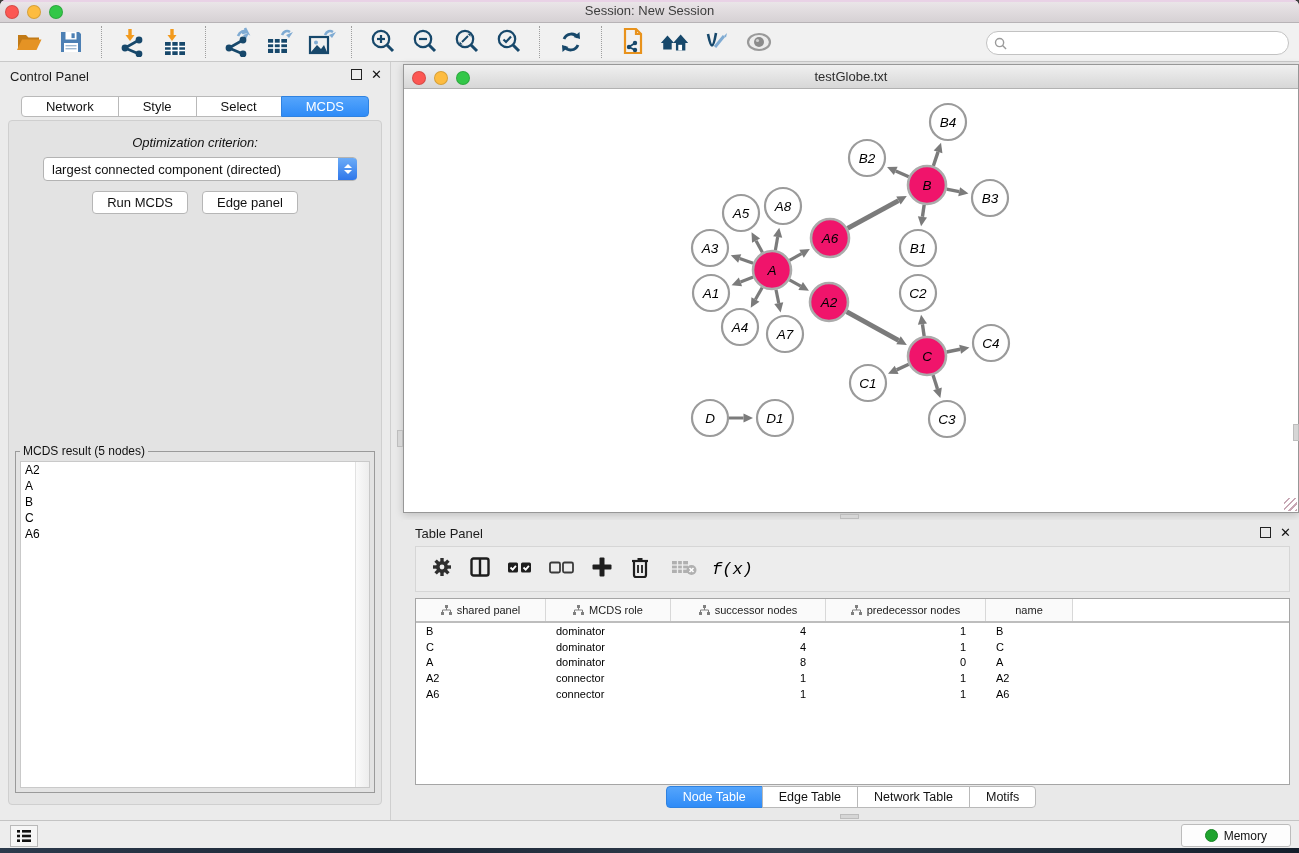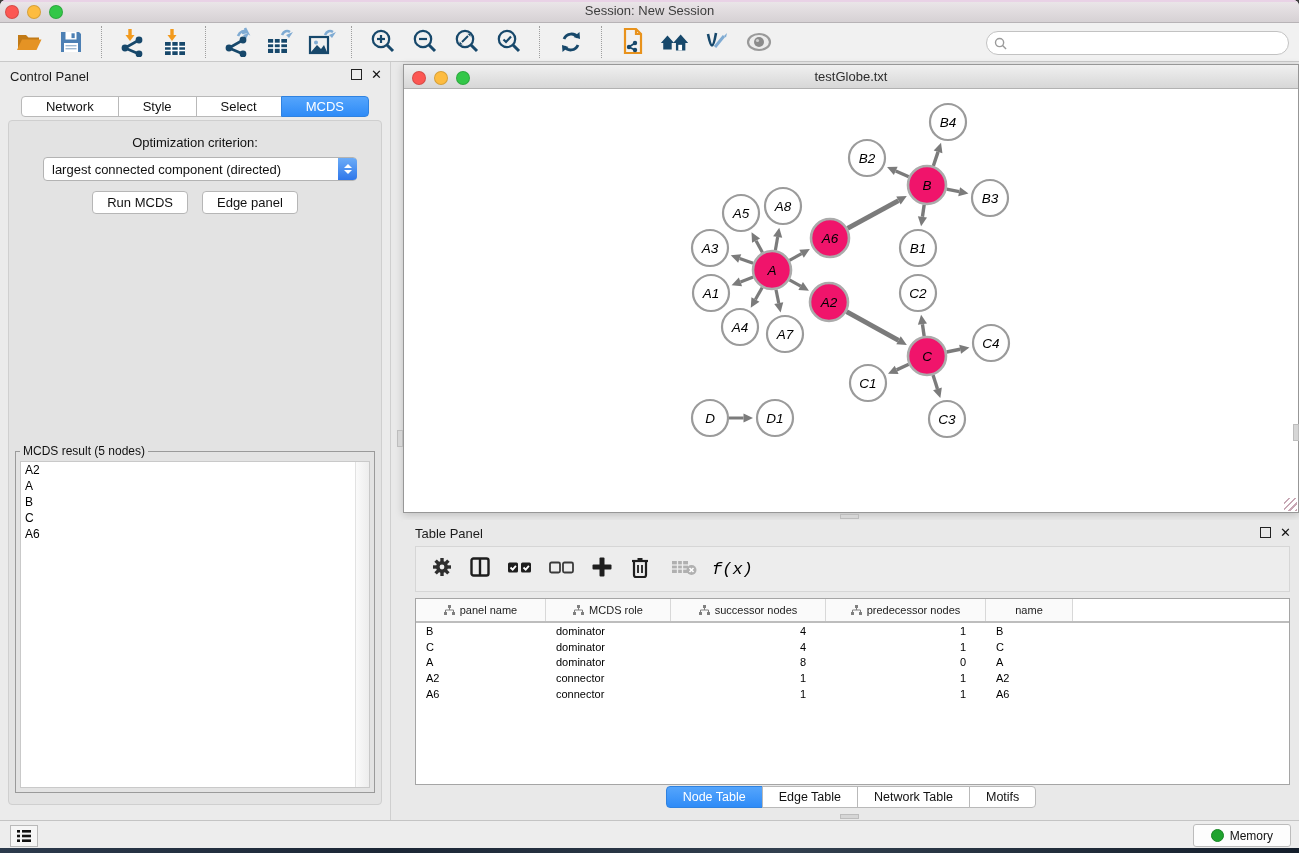--- a/index.html
+++ b/index.html
@@ -32,21 +32,21 @@
   .close-ico{font-size:13px;font-weight:bold;color:#111;line-height:9px;}
 
   .tabs-row{position:absolute;left:0;top:34px;width:100%;display:flex;justify-content:center;}
   .tab{padding:2px 24px;font-size:13px;background:#fff;border:1px solid #b9b9b9;margin-left:-1px;color:#111;cursor:pointer;}
   .tab:first-child{border-radius:4px 0 0 4px;margin-left:0;}
   .tab:last-child{border-radius:0 4px 4px 0;}
   .tab.sel{background:linear-gradient(#55a5fc,#2e8bf7);border-color:#2f82e0;color:#fff;}
 
   .cp-body{position:absolute;left:8px;right:8px;top:58px;bottom:15px;background:#e3e3e3;
     border:1px solid #cfcfcf;border-radius:4px;}
-  .crit-label{position:absolute;left:0;right:0;top:14px;text-align:center;font-size:13px;color:#111;}
+  .crit-label{position:absolute;left:0;right:0;top:14px;text-align:center;font-size:13px;color:#111;font-style:italic;}
   .dropdown{position:absolute;left:34px;top:36px;width:312px;height:22px;background:#fff;border:1px solid #b3b3b3;
     border-radius:4px;display:flex;align-items:center;cursor:pointer;}
   .dropdown .dval{flex:1;font-size:13px;padding-left:8px;color:#111;white-space:nowrap;}
   .stepper{width:19px;height:22px;margin-right:-1px;border-radius:0 4px 4px 0;
     background:linear-gradient(#6cacf7,#2f77ea);display:flex;flex-direction:column;align-items:center;justify-content:center;gap:2px;}
   .arr-up{width:0;height:0;border-left:4px solid transparent;border-right:4px solid transparent;border-bottom:4px solid #fff;}
   .arr-dn{width:0;height:0;border-left:4px solid transparent;border-right:4px solid transparent;border-top:4px solid #fff;}
   .btn-row{position:absolute;left:0;right:0;top:70px;display:flex;justify-content:center;gap:14px;}
   .pushbtn{background:#fff;border:1px solid #b6b6b6;border-radius:4px;font-size:13px;padding:3px 14px;color:#111;cursor:pointer;}
 
@@ -79,21 +79,21 @@
   .tbl-row{display:flex;height:15.7px;align-items:center;}
   .tbl-cell{font-size:11px;color:#000;box-sizing:border-box;white-space:nowrap;overflow:hidden;}
   .tp-tabs{position:absolute;left:0;right:0;top:266px;display:flex;justify-content:center;}
   .tp-tabs .tab{font-size:12.5px;padding:3px 16px;}
 
   
   .statusbar{position:absolute;left:0;top:820px;width:1299px;height:28px;background:#ededed;border-top:1px solid #c4c4c4;}
   .list-btn{position:absolute;left:10px;top:4px;width:26px;height:20px;background:#f6f6f6;border:1px solid #b9b9b9;
     display:flex;align-items:center;justify-content:center;cursor:pointer;}
   .memory-btn{position:absolute;right:8px;top:3px;height:21px;background:#fdfdfd;border:1px solid #bcbcbc;border-radius:3px;
-    display:flex;align-items:center;gap:6px;padding:0 17px;font-size:12px;color:#111;cursor:pointer;}
+    display:flex;align-items:center;gap:6px;padding:0 23px;font-size:12px;color:#111;cursor:pointer;}
   .mem-dot{width:11px;height:11px;border-radius:50%;background:#1fa32e;border:1px solid #188624;}
   .desktop-strip{position:absolute;left:0;top:848px;width:1299px;height:5px;
     background:linear-gradient(90deg,#2c3a4c,#1b2635 30%,#32404f 60%,#141e2b);}
 
   .splitter{position:absolute;background:#d6d6d6;border:1px solid #bdbdbd;box-sizing:border-box;}
 </style>
 </head>
 <body>
 
 <div class="app">
@@ -490,21 +490,21 @@
 
     <div class="tbl">
       <div class="tbl-head" id="tbl-head">
           <div class="tbl-hcell" style="width: 130px;">
             <svg width="11" height="11" viewBox="0 0 11 11">
               <rect x="4" y="0" width="3" height="3" fill="#7f7f7f"></rect>
               <rect x="0" y="7" width="3" height="3" fill="#7f7f7f"></rect>
               <rect x="8" y="7" width="3" height="3" fill="#7f7f7f"></rect>
               <path d="M5.5 3 v2 M1.5 7 v-2 h8 v2" stroke="#7f7f7f" fill="none" stroke-width="1"></path>
             </svg>
-            <span>panel name</span>
+            <span>shared panel</span>
           </div>
           <div class="tbl-hcell" style="width: 125px;">
             <svg width="11" height="11" viewBox="0 0 11 11">
               <rect x="4" y="0" width="3" height="3" fill="#7f7f7f"></rect>
               <rect x="0" y="7" width="3" height="3" fill="#7f7f7f"></rect>
               <rect x="8" y="7" width="3" height="3" fill="#7f7f7f"></rect>
               <path d="M5.5 3 v2 M1.5 7 v-2 h8 v2" stroke="#7f7f7f" fill="none" stroke-width="1"></path>
             </svg>
             <span>MCDS role</span>
           </div>

